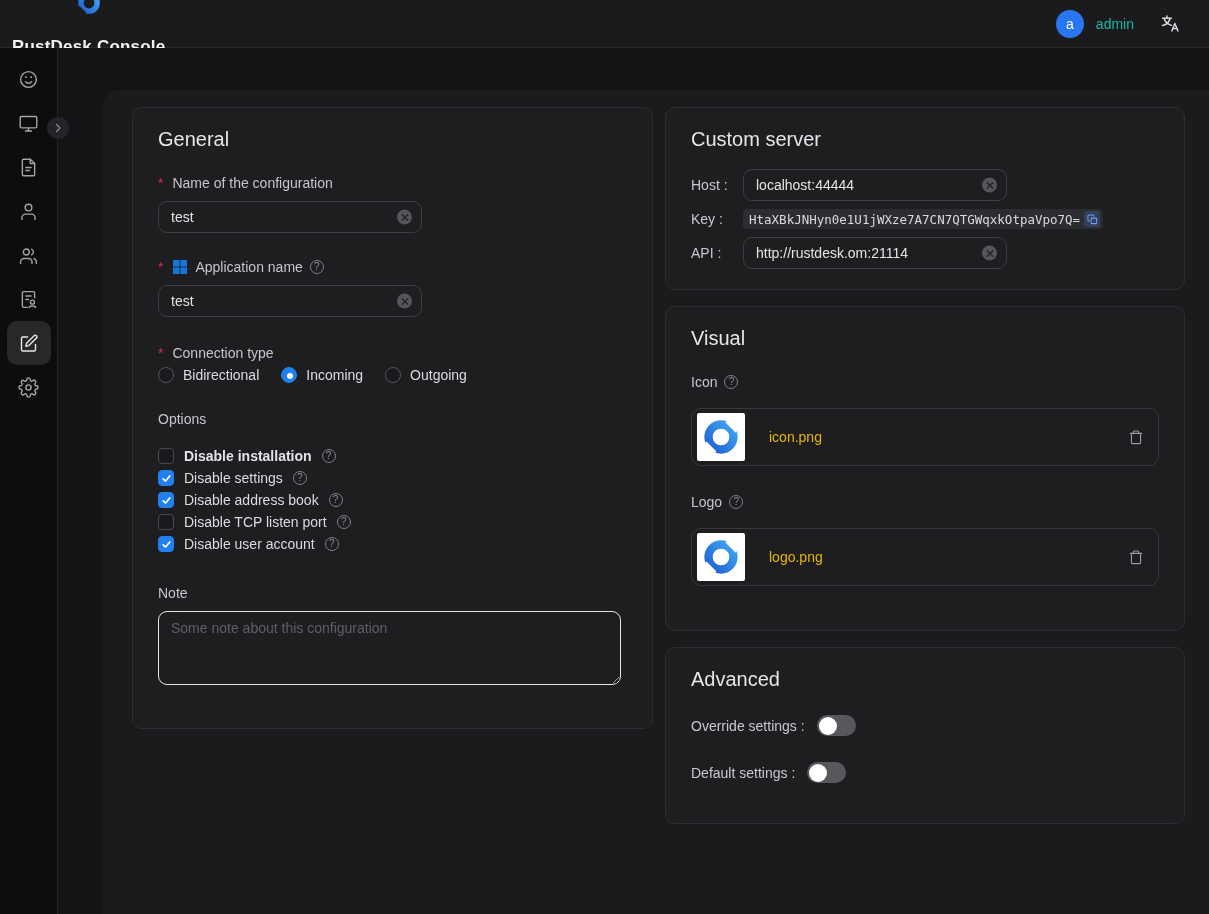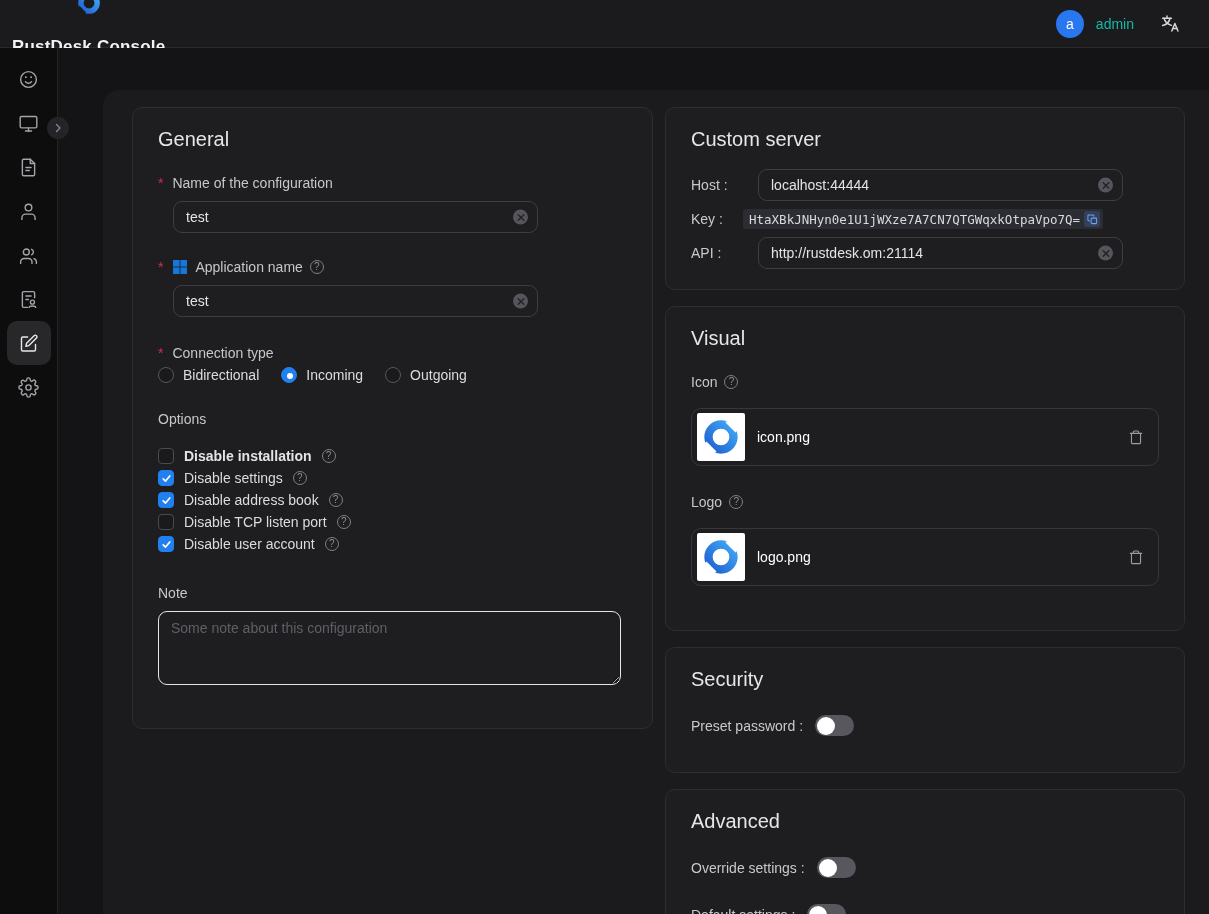--- a/index.html
+++ b/index.html
@@ -57,21 +57,21 @@
 
   
   .field-label { color:#c6c6cb; display:flex; align-items:center; gap:7px; }
   .req { color:#d03050; margin-right:2px; }
   .help {
     width:14px; height:14px; border:1px solid #7e7e85; border-radius:50%;
     color:#8d8d94; font-size:10px; line-height:12px; text-align:center;
     display:inline-block; cursor:pointer; flex:0 0 14px;
   }
   .text-input {
-    position:relative; width:365px; height:32px;margin-left:15px;
+    position:relative; width:264px; height:32px;
   }
   .text-input input {
     width:100%; height:100%; background:transparent; border:1px solid #3d3d42;
     border-radius:9px; color:#e4e4e7; font-size:14px; padding:0 32px 0 12px;
     font-family:"Liberation Sans", sans-serif; outline:none;
   }
   .clear-ic {
     position:absolute; right:10px; top:50%; transform:translateY(-50%);
     width:15px; height:15px; border-radius:50%; background:#55555b;
     display:flex; align-items:center; justify-content:center; cursor:pointer;
@@ -131,21 +131,21 @@
   }
   
   .upload-box {
     border:1px solid #37373c; border-radius:10px; height:58px; display:flex;
     align-items:center; padding:0 14px 0 5px; gap:12px;
   }
   .thumb {
     width:48px; height:48px; background:#fff; border-radius:2px; display:flex;
     align-items:center; justify-content:center; flex:0 0 48px;
   }
-  .file-link { color:#ffffff; cursor:pointer; }
+  .file-link { color:#eab308; cursor:pointer;margin-left:12px; }
   .trash { margin-left:auto; color:#9a9aa0; cursor:pointer; display:flex; } .mt10{margin-top:10px;} .mt14{margin-top:6px;} .mt18{margin-top:18px;} .mt24{margin-top:24px;} .mt26{margin-top:26px;} .mt28{margin-top:28px;}
 </style>
 </head>
 <body>
 
 <svg width="0" height="0" style="position:absolute">
   <defs>
     <linearGradient id="rdgrad" x1="1" y1="0" x2="0" y2="1">
       <stop offset="0" stop-color="#41a8f5"></stop>
         <stop offset="1" stop-color="#1f5fd0"></stop>
@@ -461,27 +461,20 @@
               <span class="file-link">logo.png</span>
               <span class="trash">
                 <svg width="16" height="16" viewBox="0 0 24 24" fill="none" stroke="currentColor" stroke-width="1.7" stroke-linecap="round" stroke-linejoin="round">
                     <polyline points="3.5 6.5 5.5 6.5 20.5 6.5"></polyline>
                     <path d="M18.8 6.5v13.7a1.8 1.8 0 0 1-1.8 1.8H7a1.8 1.8 0 0 1-1.8-1.8V6.5m2.8 0V4.7A1.7 1.7 0 0 1 9.7 3h4.6A1.7 1.7 0 0 1 16 4.7v1.8"></path>
                   </svg>
               </span>
             </div>
           </div>
 
-          <div class="card" style="padding-bottom:36px">
-            <div class="card-title">Security</div>
-            <div class="toggle-row mt24">
-              <span>Preset password :</span>
-              <span class="toggle"></span>
-            </div>
-          </div>
 
           <div class="card" style="padding-bottom:40px">
             <div class="card-title">Advanced</div>
             <div class="toggle-row mt24">
               <span>Override settings :</span>
               <span class="toggle"></span>
             </div>
             <div class="toggle-row mt26">
               <span>Default settings :</span>
               <span class="toggle"></span>

